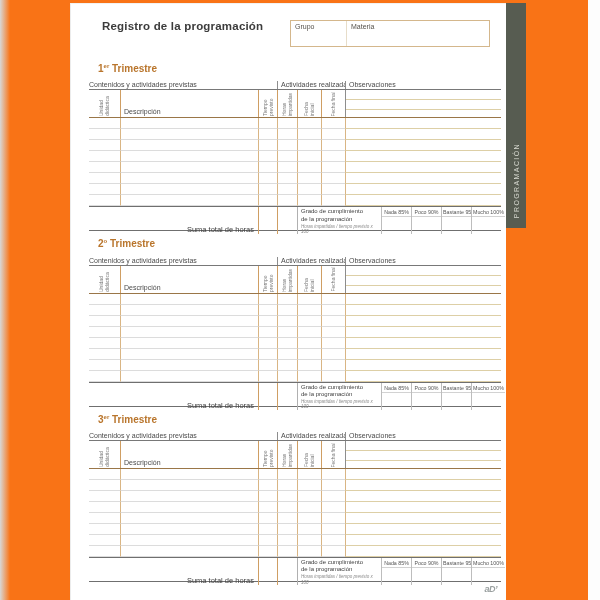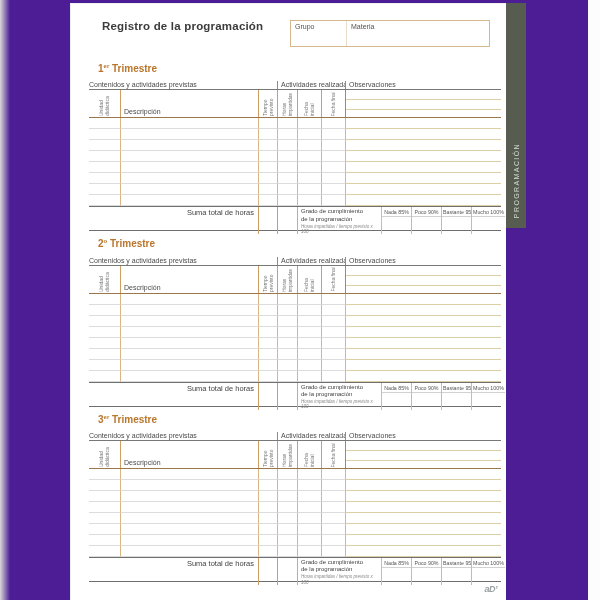--- a/index.html
+++ b/index.html
@@ -1,17 +1,17 @@
 <!DOCTYPE html>
 <html><head>
 <meta charset="utf-8">
 <style>
   * { margin:0; padding:0; box-sizing:border-box; }
   html,body { width:600px; height:600px; background:#fdfdfd; font-family:"Liberation Sans", sans-serif; }
-  .canvas { position:relative; width:588px; height:600px; overflow:hidden; background:#4c1d95; }
+  .canvas { position:relative; width:588px; height:600px; overflow:hidden; background:#f97316; }
   .edge-shade { position:absolute; left:0; top:0; bottom:0; width:10px;
                 background:linear-gradient(to right,#d8d8d8,rgba(250,250,250,0)); }
   .page { position:absolute; left:70px; top:3px; width:436px; height:597px; background:#ffffff;
           border-left:1px solid #ececec; border-top:1px solid #f2f2f2;
           padding:12px 6px 0 18px; }
   .side-tab { position:absolute; left:506px; top:3px; width:20px; height:225px; background:#575c51; }
   .side-tab span { position:absolute; bottom:10px; left:50%; writing-mode:vertical-rl;
                    transform:translateX(-50%) rotate(180deg); font-size:7px; letter-spacing:1.4px;
                    color:#d6d8cf; white-space:nowrap; }
 
@@ -42,21 +42,21 @@
   .rot { writing-mode:vertical-rl; transform:rotate(180deg); font-size:5px; color:#7a7a7a;
          line-height:1.25; max-height:26px; overflow:hidden; }
 
   .tbody .r { height:11px; }
   .tbody .r .c { border-bottom:1px solid #dcdcdc; }
   .tbody .r .c + .c { border-left:1px solid #d9b584; }
   .tbody .r .c.obs { border-bottom-color:#ddcfa6; }
 
   .tfoot { display:grid; grid-template-columns:169px 19px 20px 84px 30px 30px 30px 1fr; height:25px;
            border-top:1px solid #6f6f6f; border-bottom:1px solid #6f6f6f; }
-  .f-suma { font-size:7.5px; color:#3f3f3f; text-align:right; padding:1px 4px 0 0; white-space:nowrap; }
+  .f-suma { font-size:7.5px; color:#3f3f3f; text-align:right; padding:18px 4px 0 0; white-space:nowrap; }
   .f-box { border-left:1px solid #cf9e63; }
   .f-grado { border-left:1px solid #b0b0b0; padding:1px 0 0 3px; font-size:6px; color:#3f3f3f; line-height:1.2; }
   .f-grado .formula { font-size:4.5px; font-style:italic; color:#8a8a8a; margin-top:1px; }
   .f-grade { border-left:1px solid #bdbdbd; font-size:5.3px; color:#555; text-align:center; }
   .f-grade span { display:block; padding:2px 1px 1px; border-bottom:1px solid #d2d2d2; white-space:nowrap; overflow:hidden; }
 
   .logo { position:absolute; right:9px; bottom:6px; font-size:9px; font-weight:bold;
           color:#9aa0a0; letter-spacing:-0.5px;font-style:italic; }
 </style>
 </head>

